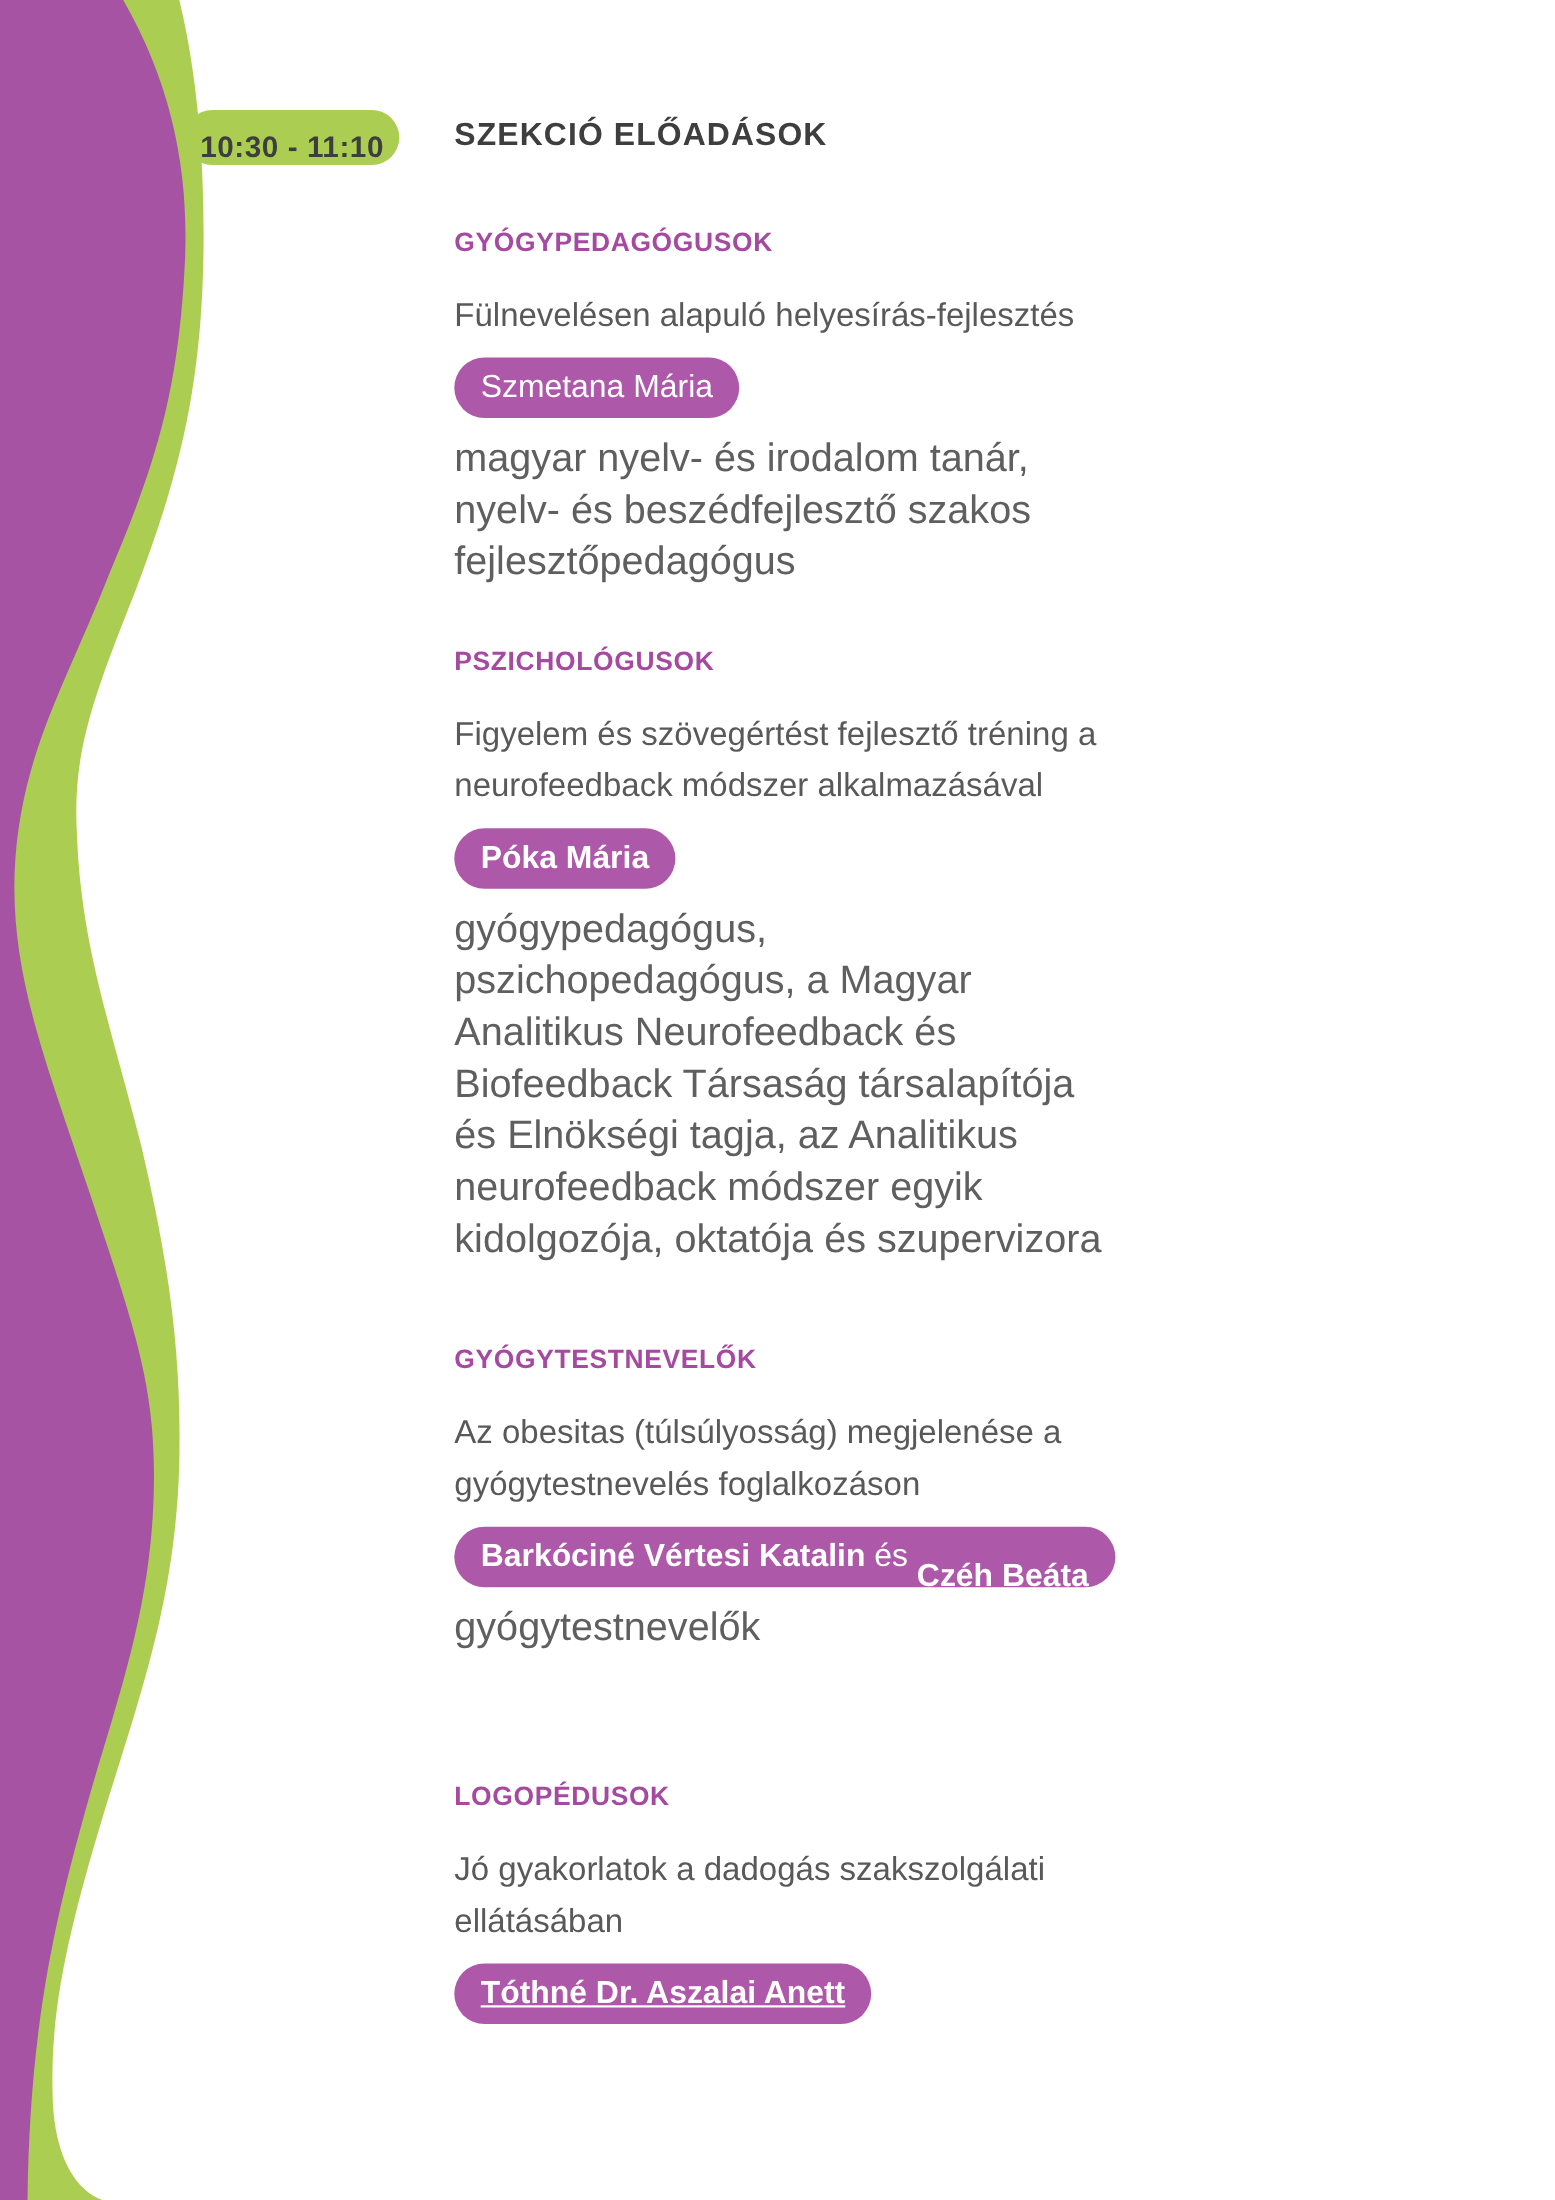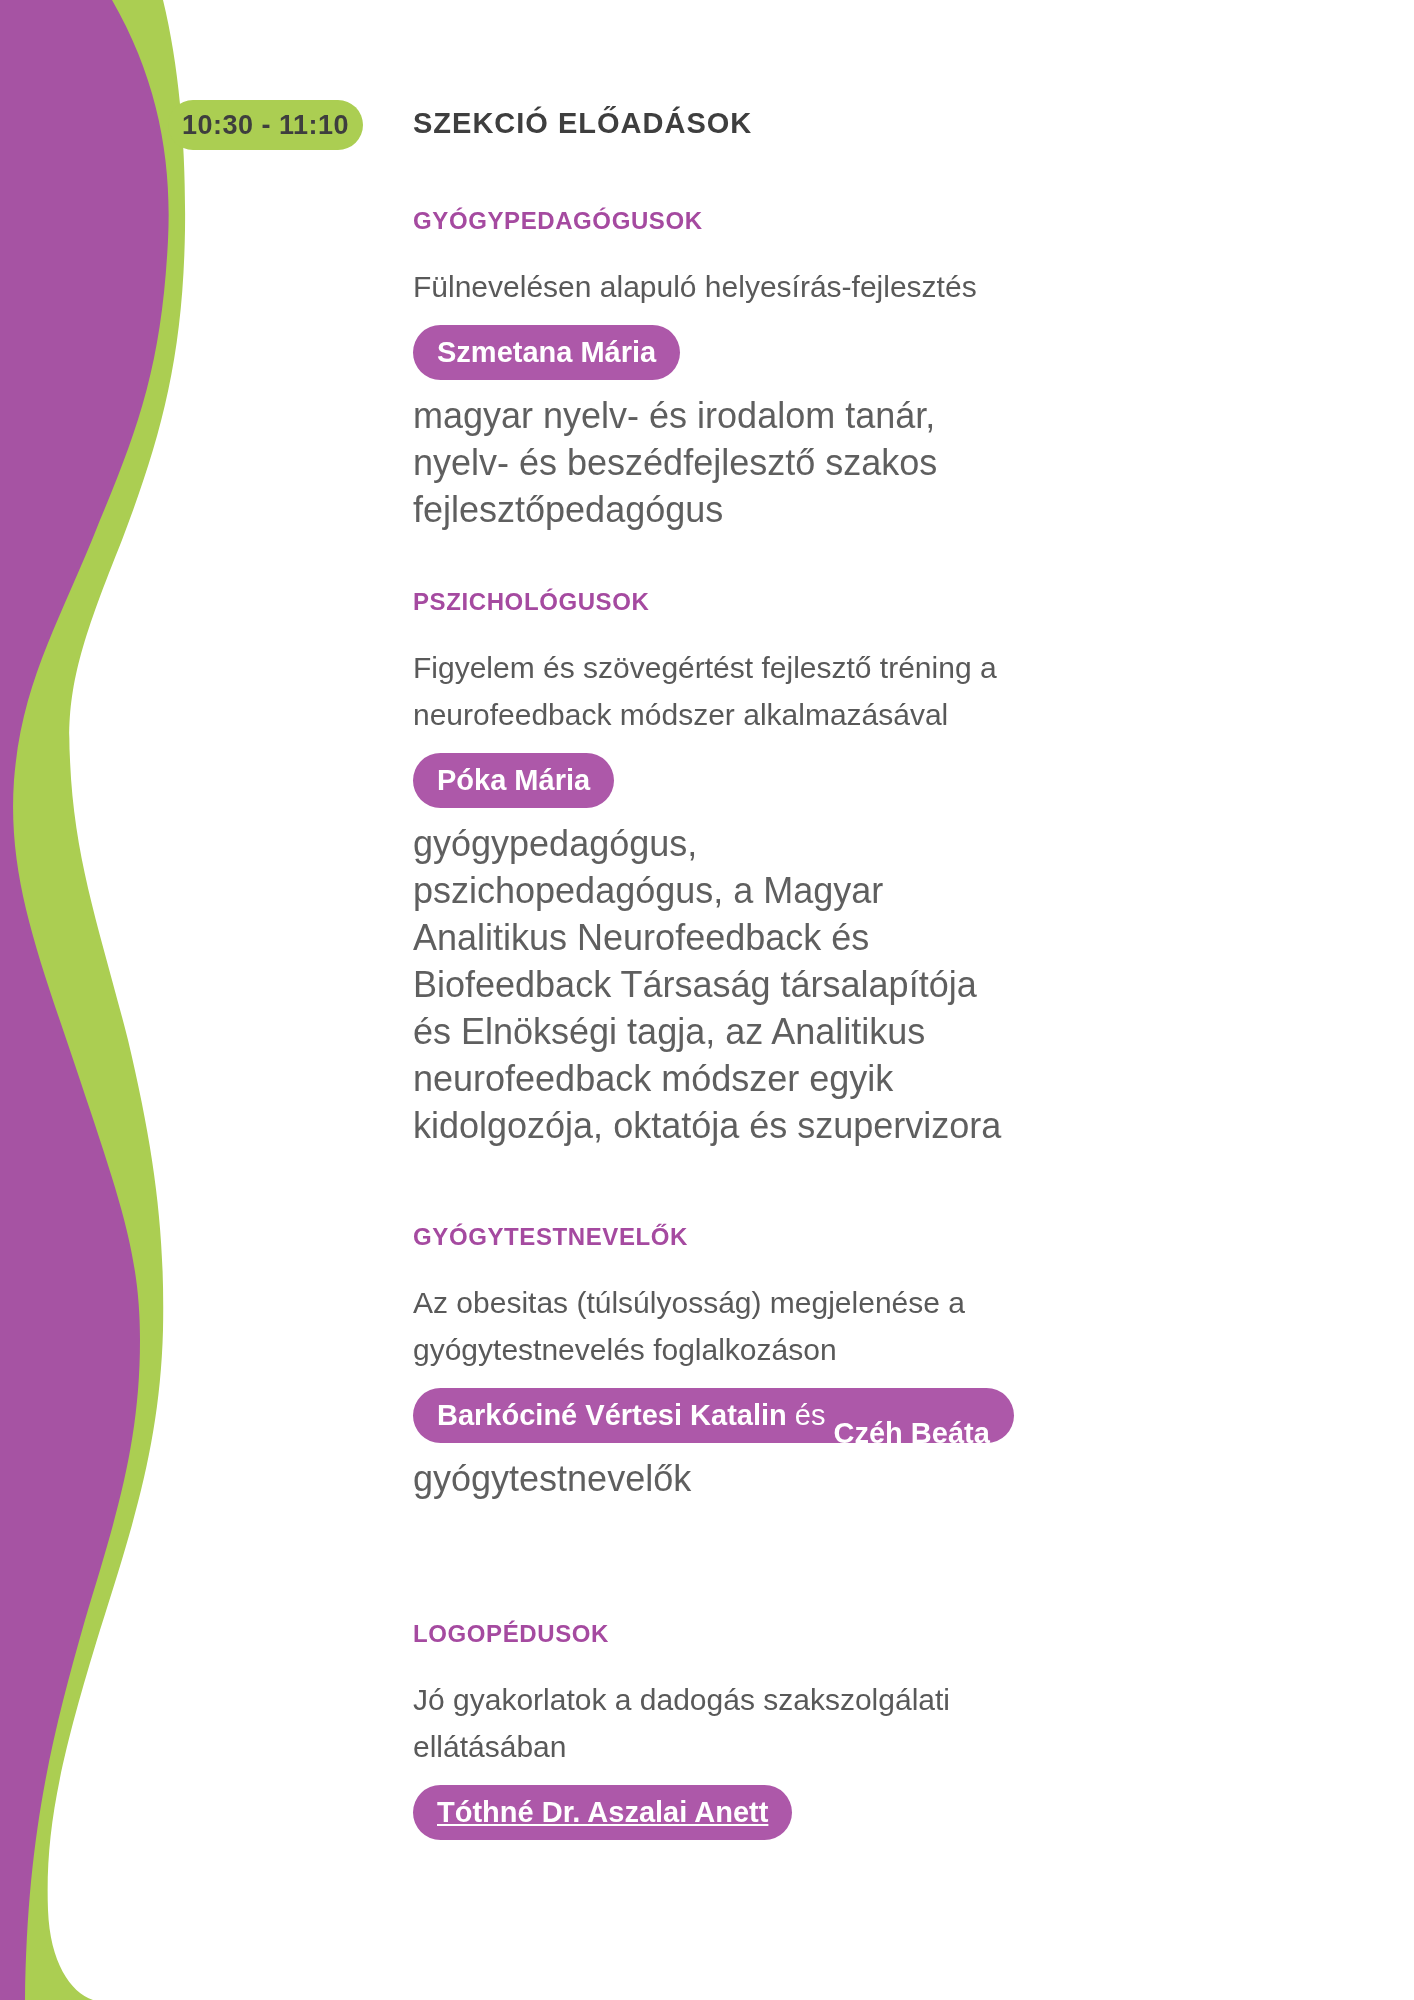--- a/index.html
+++ b/index.html
@@ -20,21 +20,21 @@
   .decoration{
     position:absolute;left:0;top:0;width:200px;height:2000px;pointer-events:none;
   }
   .decoration svg{display:block;width:100%;height:100%;}
   .shape-green{fill:var(--green,#abce52);}
   .shape-purple{fill:var(--purple,#a653a3);}
 
   .time-badge{
     position:absolute;left:168px;top:100px;width:195px;height:50px;
     background:var(--green,#abce52);border-radius:26px;
-    display:flex;align-items:center;justify-content:center;
+    display:flex;align-items:flex-end;justify-content:center;
     font-size:27px;font-weight:700;color:var(--dark,#3e3e3e);
     letter-spacing:0.5px;
   }
   .session-title{
     position:absolute;left:413px;top:107px;
     font-size:29px;font-weight:700;color:var(--dark,#3e3e3e);
     letter-spacing:1px;
     text-align:center;
   }
   .section{position:absolute;left:413px;width:680px;}
@@ -92,21 +92,21 @@
 <div class="time-badge">
   <span>10:30 - 11:10</span>
 </div>
 
 <div class="session-title">SZEKCIÓ ELŐADÁSOK</div>
 
 <div class="section s1">
   <h2 class="section-heading">GYÓGYPEDAGÓGUSOK</h2>
   <p class="talk-title">Fülnevelésen alapuló helyesírás-fejlesztés</p>
   <div class="speaker-badge">
-      <span style="font-weight: 700;">Szmetana Mária</span>
+      <span style="font-weight: 400;">Szmetana Mária</span>
     </div>
   <p class="speaker-description">magyar nyelv- és irodalom tanár, nyelv- és beszédfejlesztő szakos fejlesztőpedagógus</p>
 </div>
 
 <div class="section s2">
   <h2 class="section-heading">PSZICHOLÓGUSOK</h2>
   <p class="talk-title">Figyelem és szövegértést fejlesztő tréning a neurofeedback módszer alkalmazásával</p>
   <div class="speaker-badge">
       <span style="font-weight: 700;">Póka Mária</span>
     </div>

